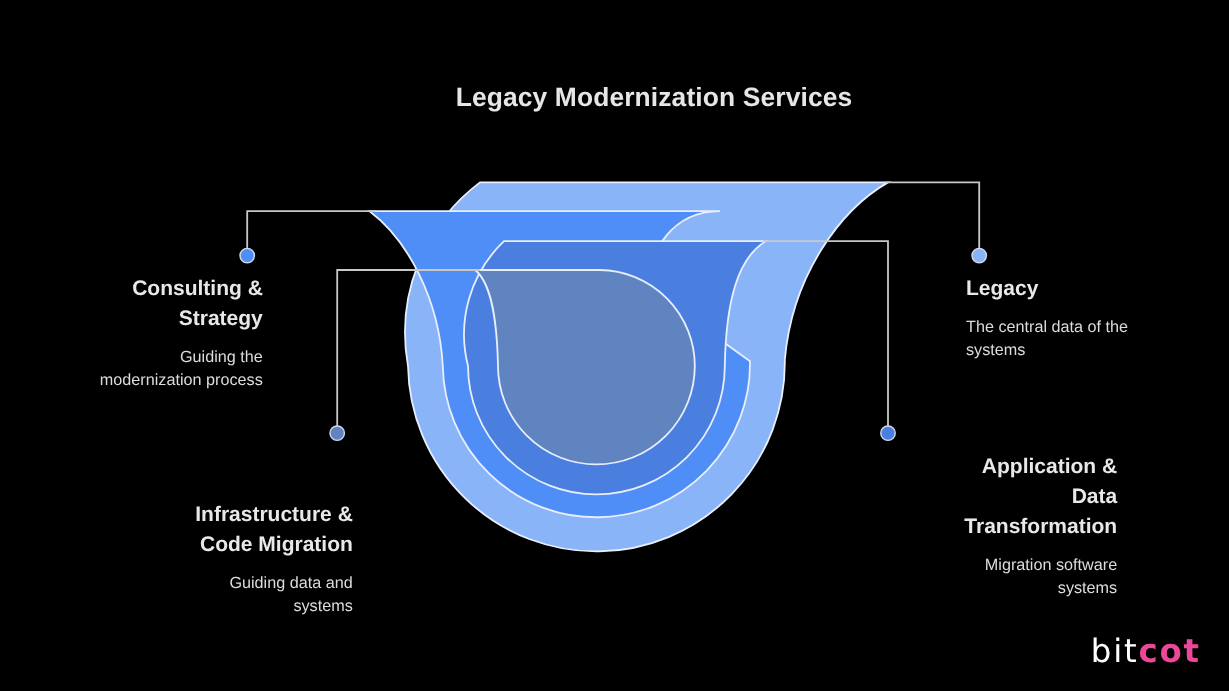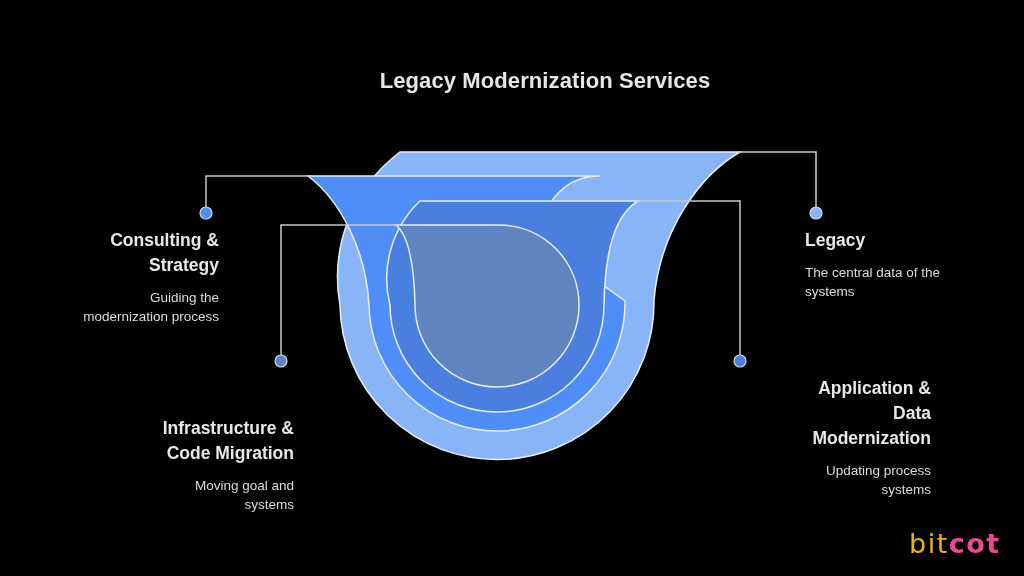--- a/index.html
+++ b/index.html
@@ -14,21 +14,21 @@
   svg.diagram { position:absolute; left:0; top:0; }
   .label { position:absolute; }
   .label .heading { font-size:17.5px; font-weight:bold; color:#e8e8e8; line-height:25px; }
   .label .desc { font-size:13.5px; color:#dcdcdc; line-height:19px; margin-top:10px; }
   .right-align { text-align:right; }
   .left-align { text-align:left; }
   .logo {
     position:absolute; left:909px; top:528px; font-size:27px; letter-spacing:1.5px;
     font-family: "DejaVu Sans", sans-serif; font-weight:normal;
   }
-  .logo .a { color:#eab308; }
+  .logo .a { color:#ffffff; }
   .logo .b { color:#ec4899; font-weight:bold; }
 </style>
 </head>
 <body>
 
 <div class="title">Legacy Modernization Services</div>
 
 <svg class="diagram" width="1024" height="576" viewBox="0 0 1024 576">
 
   <path d="M 400 152 L 740 152
@@ -73,42 +73,42 @@
     <div>modernization process</div>
   </div>
 </div>
 
 <div class="label right-align" style="right:730px; top:376px; width:240px;margin-top:40px;">
   <div class="heading">
     <div>Infrastructure &amp;</div>
     <div>Code Migration</div>
   </div>
   <div class="desc">
-    <div>Moving goal and</div>
+    <div>Guiding data and</div>
     <div>systems</div>
   </div>
 </div>
 
 <div class="label left-align" style="left:805px; top:228px; width:200px;">
   <div class="heading">
     <div>Legacy</div>
   </div>
   <div class="desc">
     <div>The central data of the</div>
     <div>systems</div>
   </div>
 </div>
 
 <div class="label left-align" style="left:731px; top:376px; width:200px;text-align:right;">
   <div class="heading">
     <div>Application &amp;</div>
     <div>Data</div>
-    <div>Modernization</div>
+    <div>Transformation</div>
   </div>
   <div class="desc">
-    <div>Updating process</div>
+    <div>Migration software</div>
     <div>systems</div>
   </div>
 </div>
 
 <div class="logo">
   <span class="a">bit</span><span class="b">cot</span>
 </div>
 
 </body></html>

